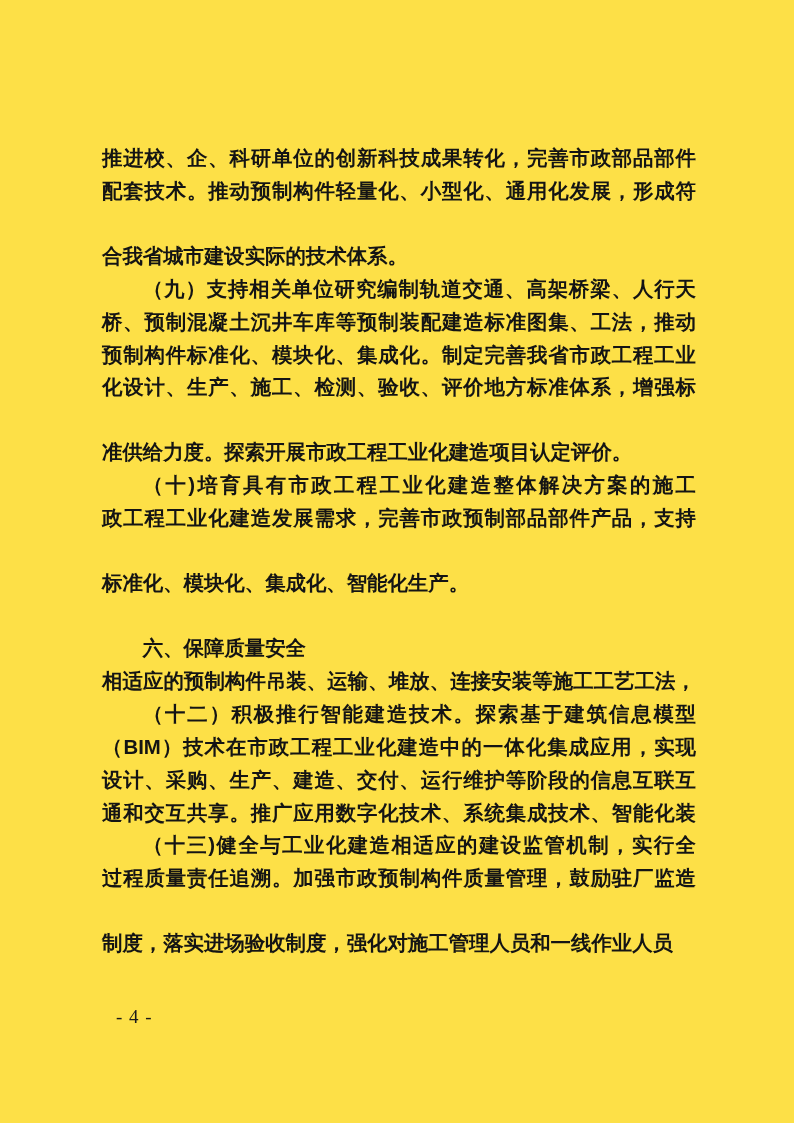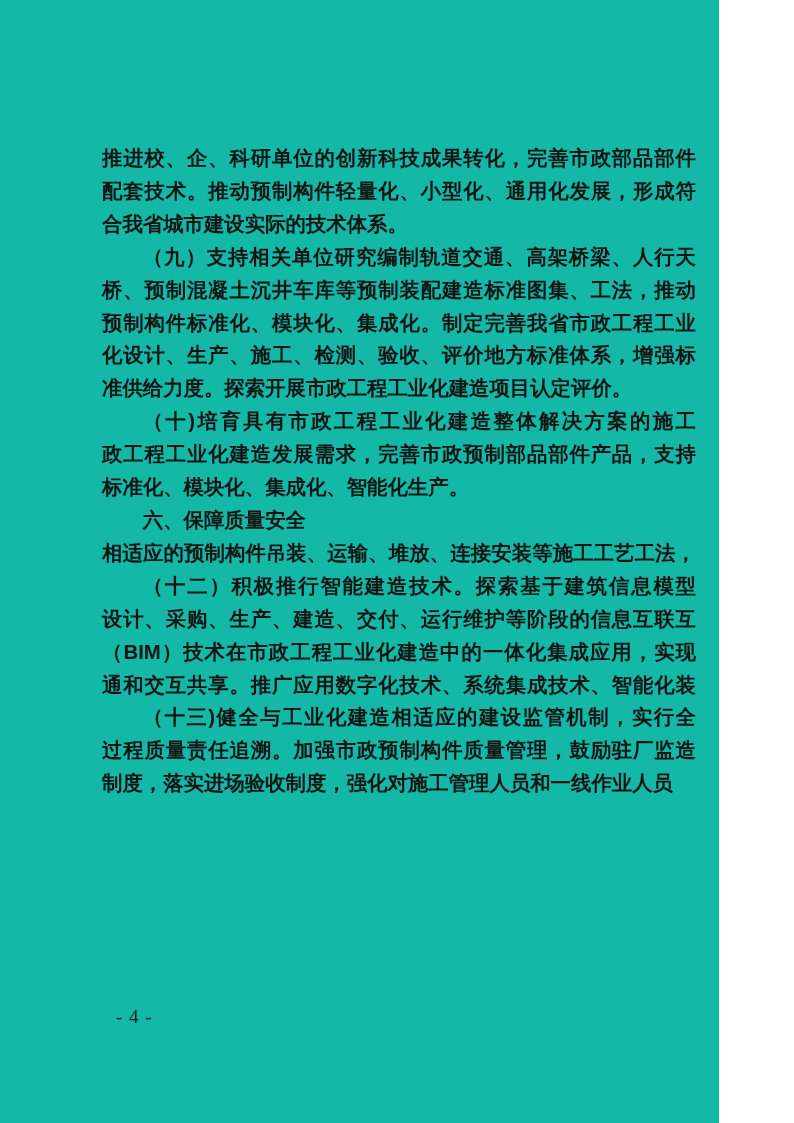--- a/index.html
+++ b/index.html
@@ -1,23 +1,23 @@
 <!DOCTYPE html>
 <html><head>
 <meta charset="utf-8">
 <style>
   html, body {
     margin: 0;
     padding: 0;
   }
   .page {
     position: relative;
-    width: 719px;
+    width: 794px;
     height: 1123px;
-    background: #14b8a6;
+    background: #fde047;
     overflow: hidden;
     font-family: "Liberation Sans", sans-serif;
     text-decoration: underline;
   }
   .text-block {
     position: absolute;
     left: 102px;
     top: 142px;
     width: 594px;
     font-size: 20.4px;
@@ -31,20 +31,21 @@
     padding: 0;
   }
   .line {
     text-align: justify;
     text-align-last: justify;
     white-space: nowrap;
   }
   .line.last {
     text-align-last: left;
     white-space: normal;
+    margin-top: 32px;
   }
   .line.indent-first {
     text-indent: 2em;
   }
   .page-footer {
     position: absolute;
     left: 116px;
     top: 1006px;
     font-family: "Liberation Serif", serif;
     font-size: 19px;
@@ -76,22 +77,22 @@
         <div class="line last">标准化、模块化、集成化、智能化生产。</div>
       </div>
       <div class="para heading">
         <div class="line last indent-first">六、保障质量安全</div>
       </div>
       <div class="para">
         <div class="line">相适应的预制构件吊装、运输、堆放、连接安装等施工工艺工法，</div>
       </div>
       <div class="para">
         <div class="line indent-first">（十二）积极推行智能建造技术。探索基于建筑信息模型</div>
+        <div class="line">（BIM）技术在市政工程工业化建造中的一体化集成应用，实现</div>
         <div class="line">设计、采购、生产、建造、交付、运行维护等阶段的信息互联互</div>
-        <div class="line">（BIM）技术在市政工程工业化建造中的一体化集成应用，实现</div>
         <div class="line">通和交互共享。推广应用数字化技术、系统集成技术、智能化装</div>
       </div>
       <div class="para">
         <div class="line indent-first">（十三)健全与工业化建造相适应的建设监管机制，实行全</div>
         <div class="line">过程质量责任追溯。加强市政预制构件质量管理，鼓励驻厂监造</div>
         <div class="line last">制度，落实进场验收制度，强化对施工管理人员和一线作业人员</div>
       </div>
     </main>
   <div class="page-footer">- 4 -</div>
 </div>

